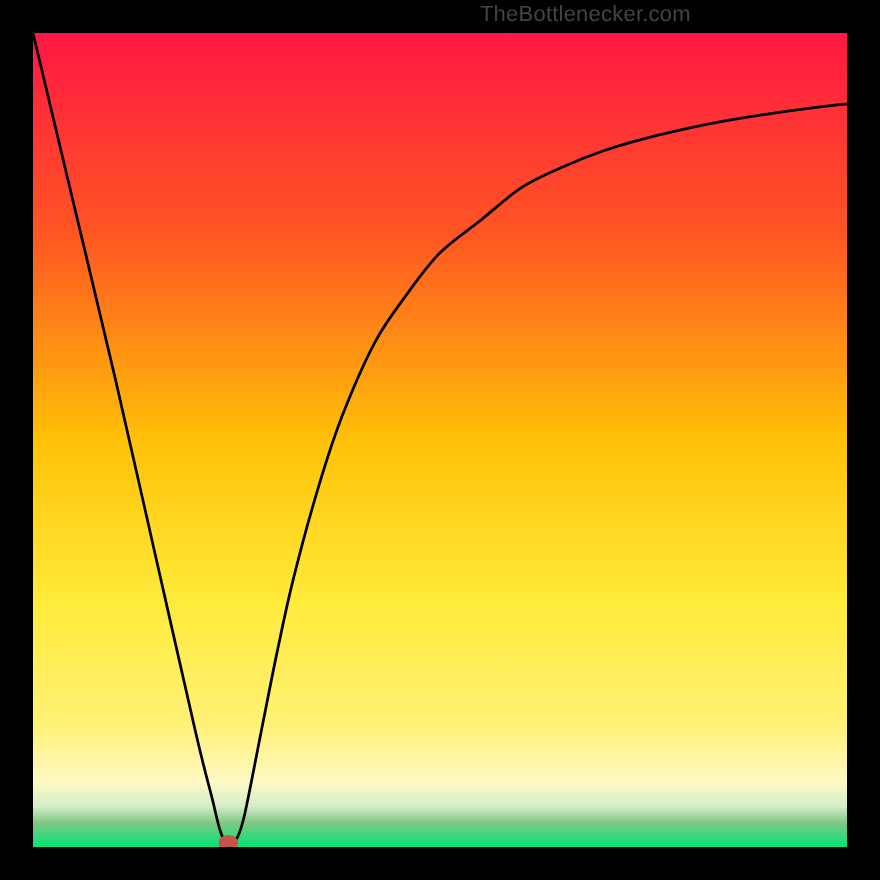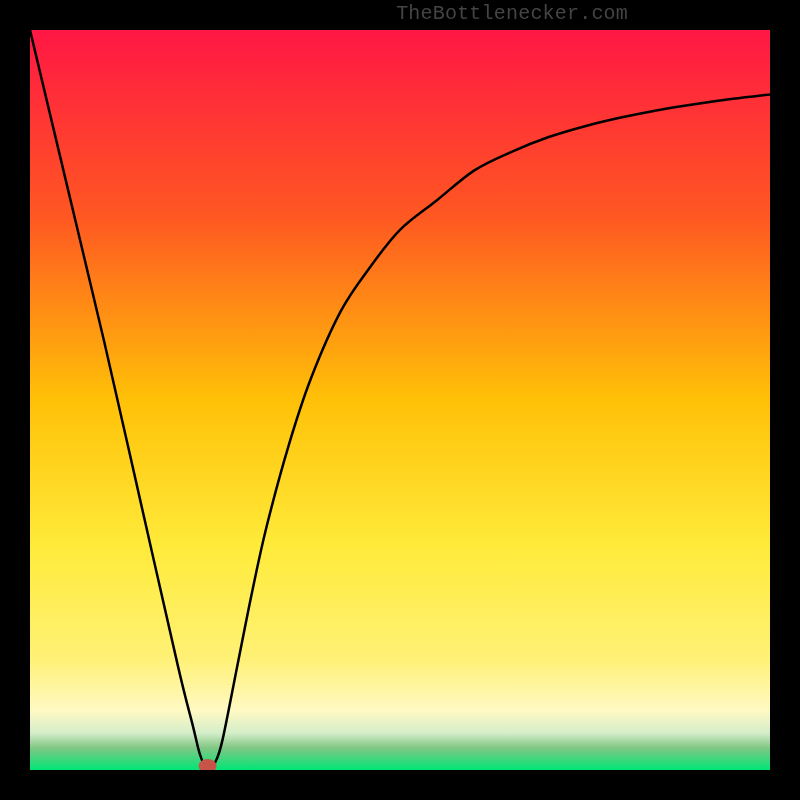--- a/index.html
+++ b/index.html
@@ -9,21 +9,20 @@
     width: 800px;
     height: 800px;
     overflow: hidden;
     font-family: Arial, Helvetica, sans-serif;
   }
   .outer {
     position: relative;
     width: 636px;
     height: 800px;
     background: #000;
-    font-family: Liberation Mono, monospace;
   }
   .attrib {
     position: absolute;
     top: 2px;
     right: 8px;
     color: #444;
     font-size: 20px;
     font-weight: 500;
     z-index: 10;
     letter-spacing: 0.2px;

